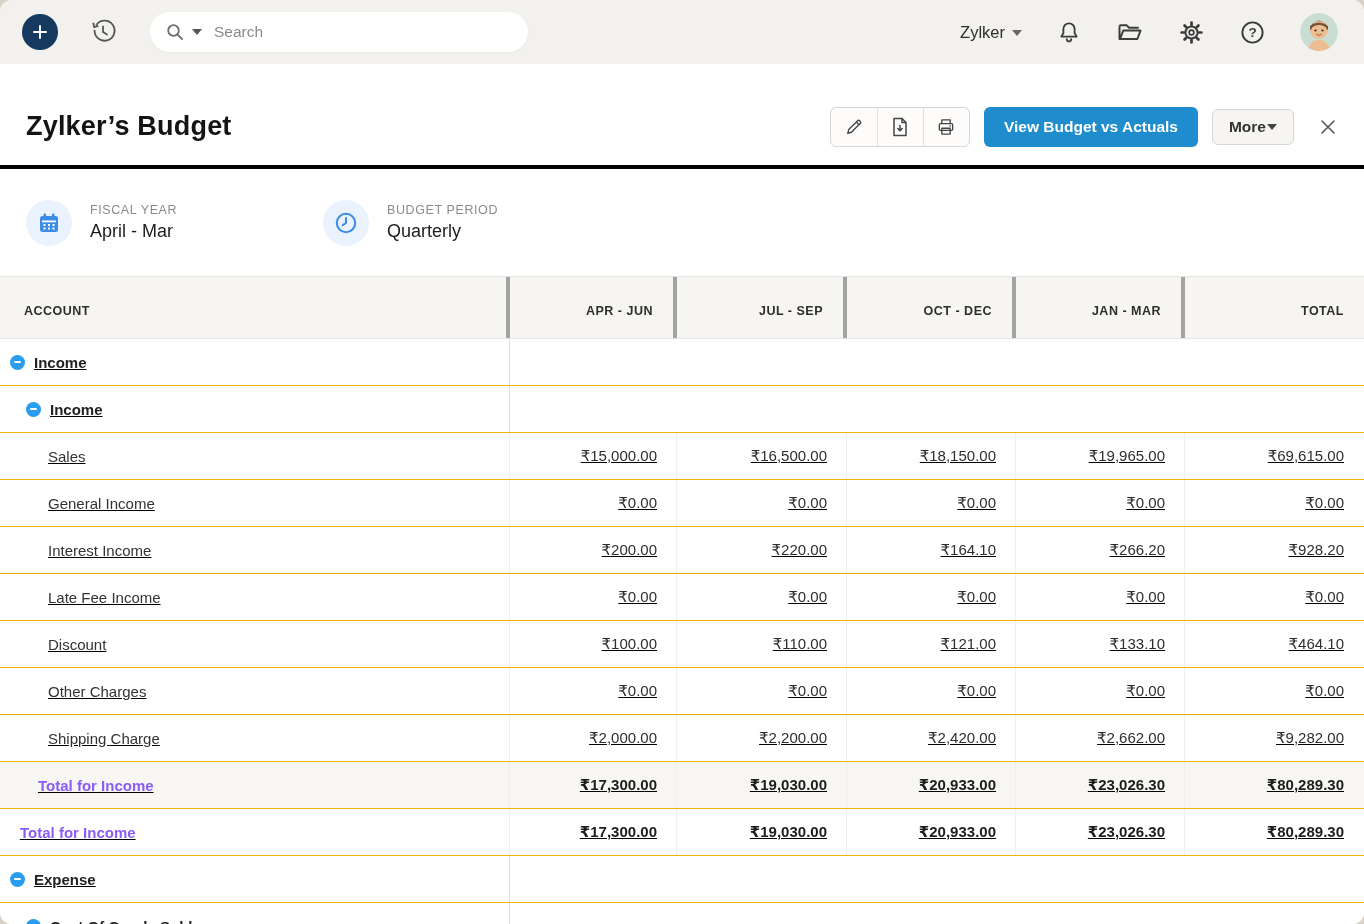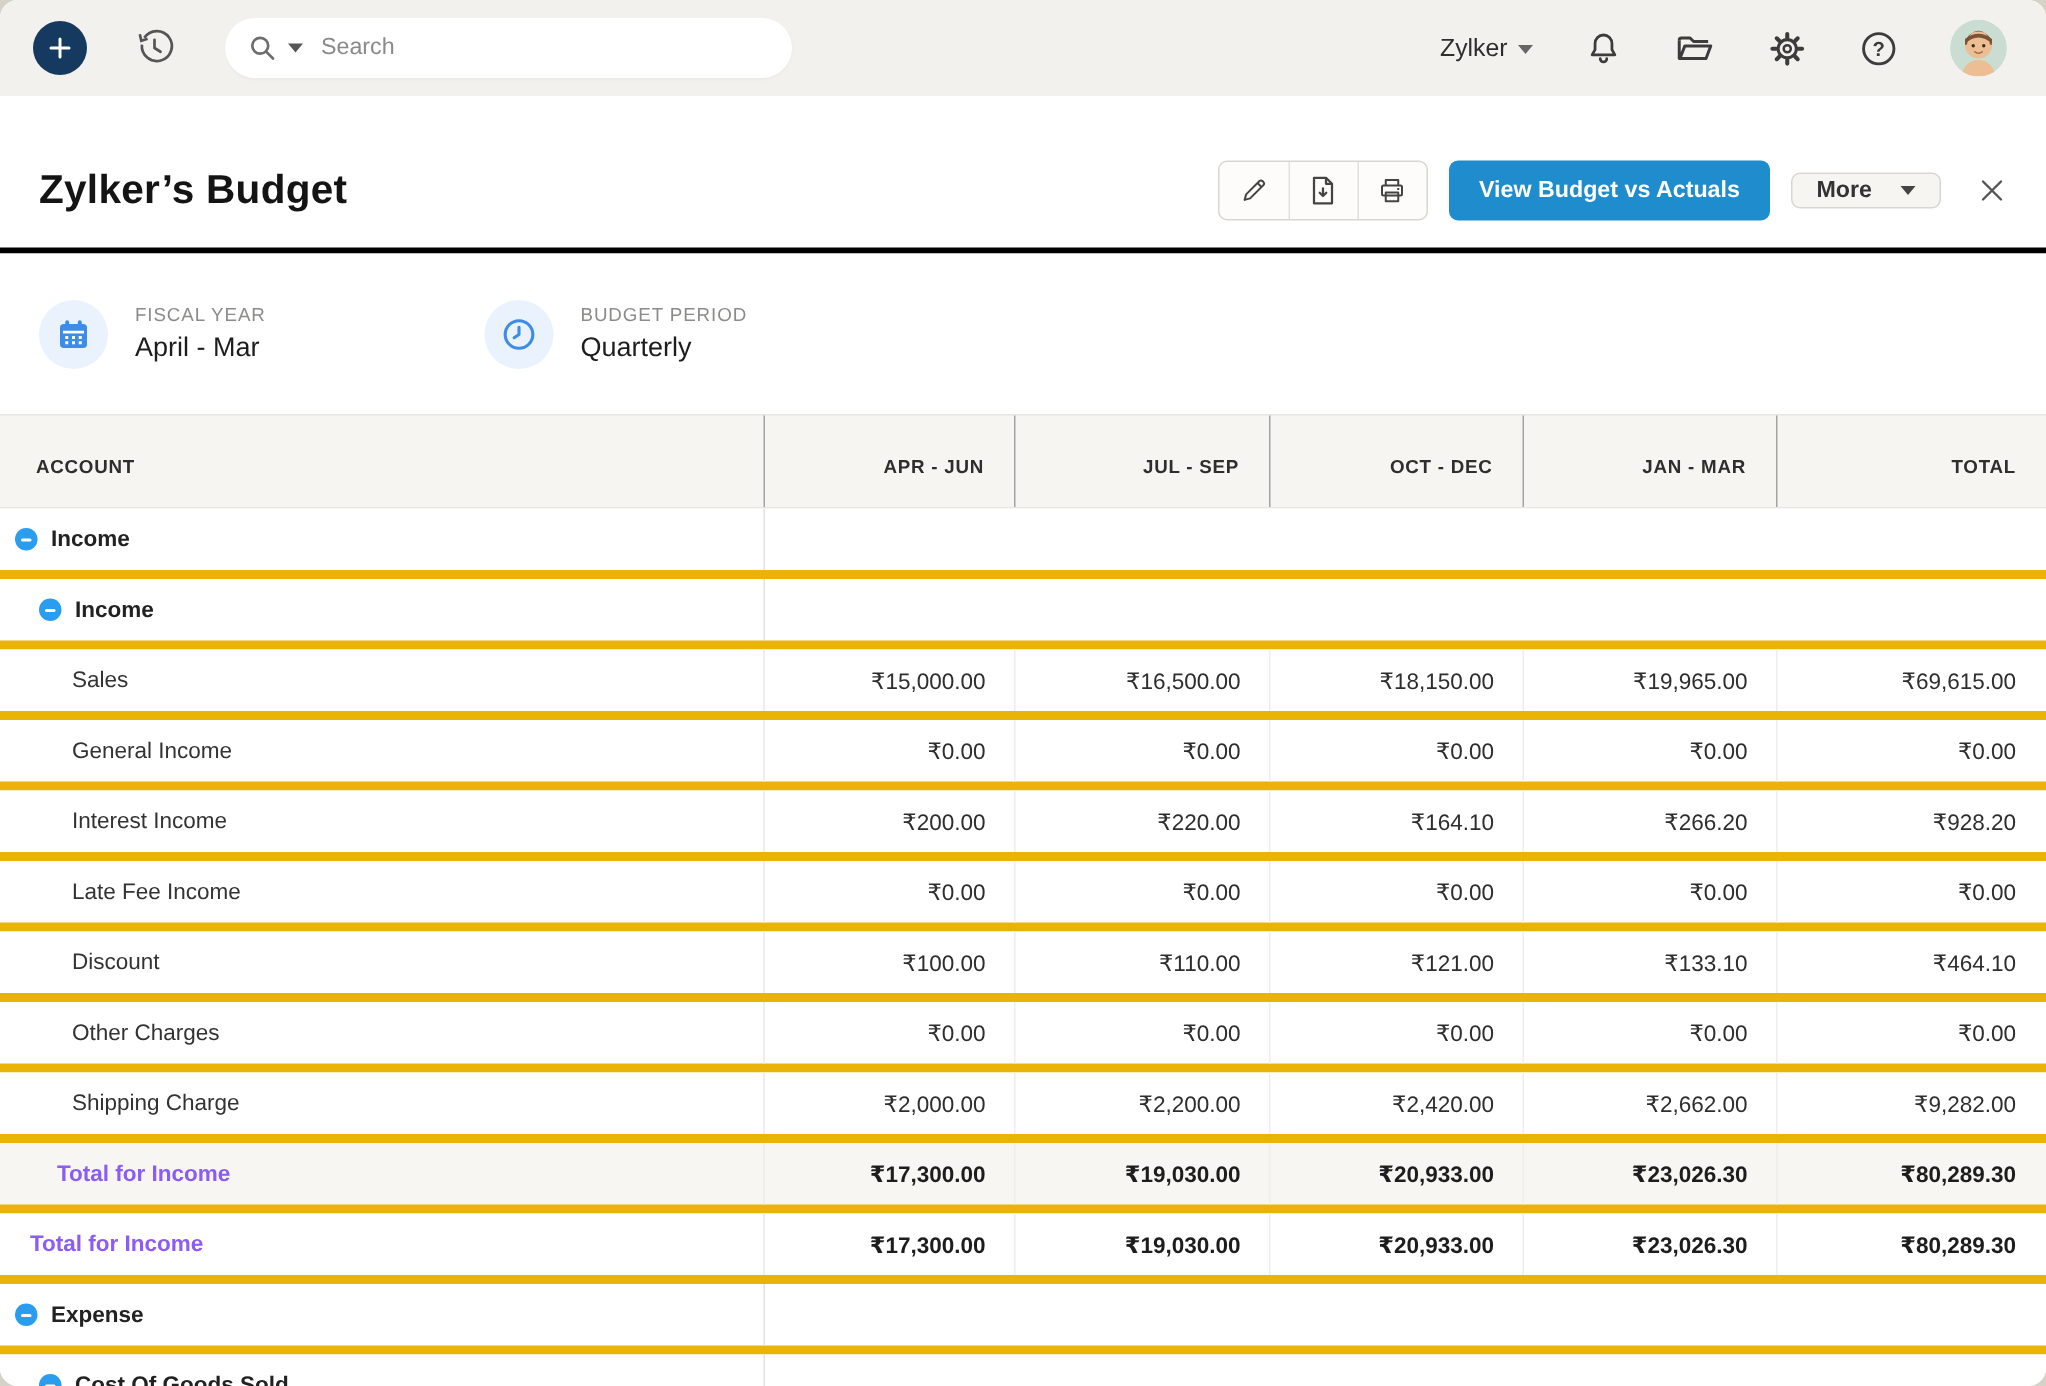--- a/index.html
+++ b/index.html
@@ -22,38 +22,38 @@
   .avatar { width:38px; height:38px; border-radius:50%; overflow:hidden; cursor:pointer; flex:0 0 auto; }
 
   
   .pagehead { height:81px; background:#fff; display:flex; align-items:center; padding:0 26px; border-bottom:4px solid #000000;margin-top:24px; }
   .page-title { font-size:27px; font-weight:700; color:#141414; letter-spacing:.2px; }
   .ph-right { margin-left:auto; display:flex; align-items:center; gap:14px; }
   .icon-group { display:flex; border:1px solid #d8d6d2; border-radius:6px; background:#fdfcfb; overflow:hidden; }
   .icon-group .igbtn { width:46px; height:38px; display:flex; align-items:center; justify-content:center; color:#444; cursor:pointer; background:transparent; border:none; }
   .icon-group .igbtn + .igbtn { border-left:1px solid #e2e0dc; }
   .btn-primary { height:40px; background:#1f8ccd; color:#fff; border:none; border-radius:6px; padding:0 20px; font-size:15.5px; font-weight:700; cursor:pointer; font-family:inherit; }
-  .btn-more { height:24px; background:#f6f5f2; border:1px solid #d8d6d2; border-radius:6px; padding:0 16px; font-size:15.5px; font-weight:600; color:#333; display:flex; align-items:center; gap:19px; cursor:pointer; font-family:inherit; }
+  .btn-more { height:36px; background:#f6f5f2; border:1px solid #d8d6d2; border-radius:6px; padding:0 16px; font-size:15.5px; font-weight:600; color:#333; display:flex; align-items:center; gap:1px; cursor:pointer; font-family:inherit; }
   .more-caret { width:0; height:0; border-left:5px solid transparent; border-right:5px solid transparent; border-top:6px solid #444; }
   .close-btn { margin-left:10px; color:#555; display:flex; cursor:pointer; }
 
   
   .meta { height:107px; background:#fff; display:flex; align-items:center; padding-left:26px; }
   .meta-block { display:flex; align-items:center; gap:18px; width:297px; }
   .meta-ic { width:46px; height:46px; border-radius:50%; background:#e9f2fd; display:flex; align-items:center; justify-content:center; flex:0 0 auto; }
   .meta-label { font-size:12.5px; color:#8b8b89; letter-spacing:.6px; font-weight:500; margin-bottom:4px; }
   .meta-value { font-size:18px; color:#1d1d1d; font-weight:500; }
 
   
   .thead { height:63px; background:#f6f5f2; border-top:1px solid #e7e5e1; border-bottom:1px solid #e7e5e1; display:grid; grid-template-columns:510px 167px 170px 169px 169px 1fr; }
-  .thead .hcell { display:flex; align-items:center; font-size:12.5px; font-weight:700; color:#2e2e2e; letter-spacing:.5px; border-right:1px solid #a3a3a3; padding:6px 20px 0 20px; justify-content:flex-end; }
+  .thead .hcell { display:flex; align-items:center; font-size:12.5px; font-weight:700; color:#2e2e2e; letter-spacing:.5px; border-right:4px solid #a3a3a3; padding:6px 20px 0 20px; justify-content:flex-end; }
   .thead .hcell:first-child { justify-content:flex-start; padding-left:24px; }
   .thead .hcell:last-child { border-right:none; }
 
-  .trow { height:47px; display:grid; grid-template-columns:510px 167px 170px 169px 169px 1fr; border-bottom:6px solid #eab308; background:#fff; }
+  .trow { height:47px; display:grid; grid-template-columns:510px 167px 170px 169px 169px 1fr; border-bottom:1px solid #eab308; background:#fff;text-decoration:underline; }
   .trow.group { grid-template-columns:510px 1fr; }
   .trow.shaded { background:#f7f6f3; }
   .cell { display:flex; align-items:center; font-size:15px; color:#333; }
   .cell.acct { border-right:1px solid #e3e1dd; gap:9px; }
   .cell.val { justify-content:flex-end; padding-right:20px; border-left:1px solid #f0eeeb; margin-left:-1px; font-size:15px; color:#2e2e2e; }
   .cell.vspan { }
   .trow.group .cell.acct span[data-name="account-label"] { font-weight:600; color:#222; }
   .trow.total .cell.acct span[data-name="account-label"] { font-weight:700; color:#8b5cf6; }
   .trow.total .cell.val { font-weight:700; color:#1d1d1d; }
   .indent0 .cell.acct { padding-left:10px; }

